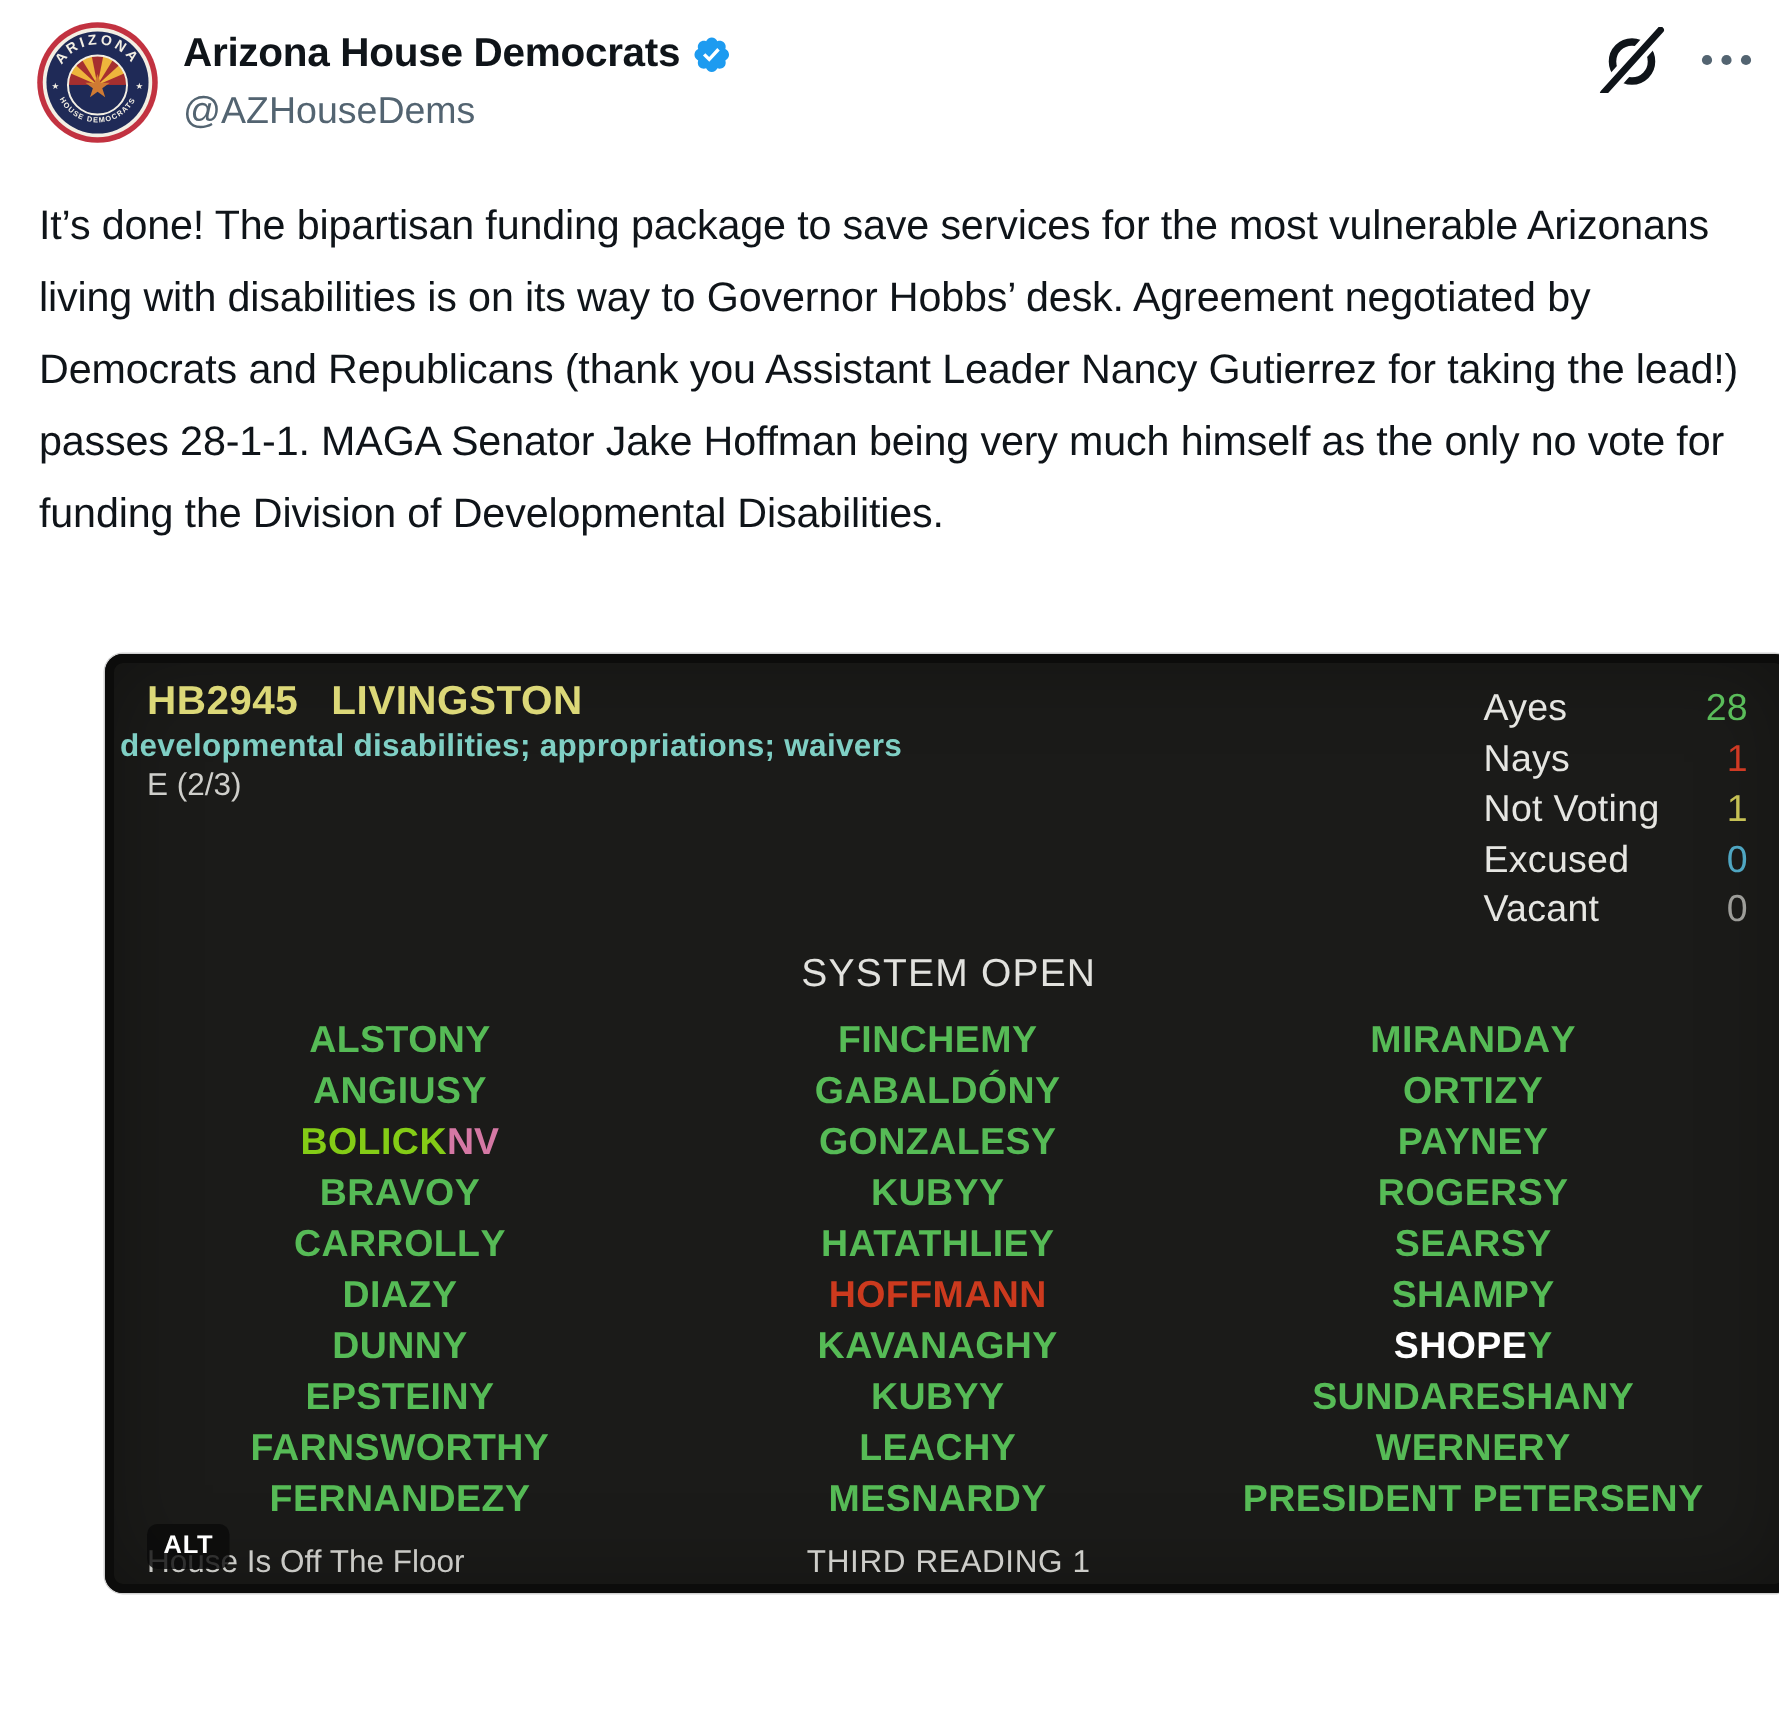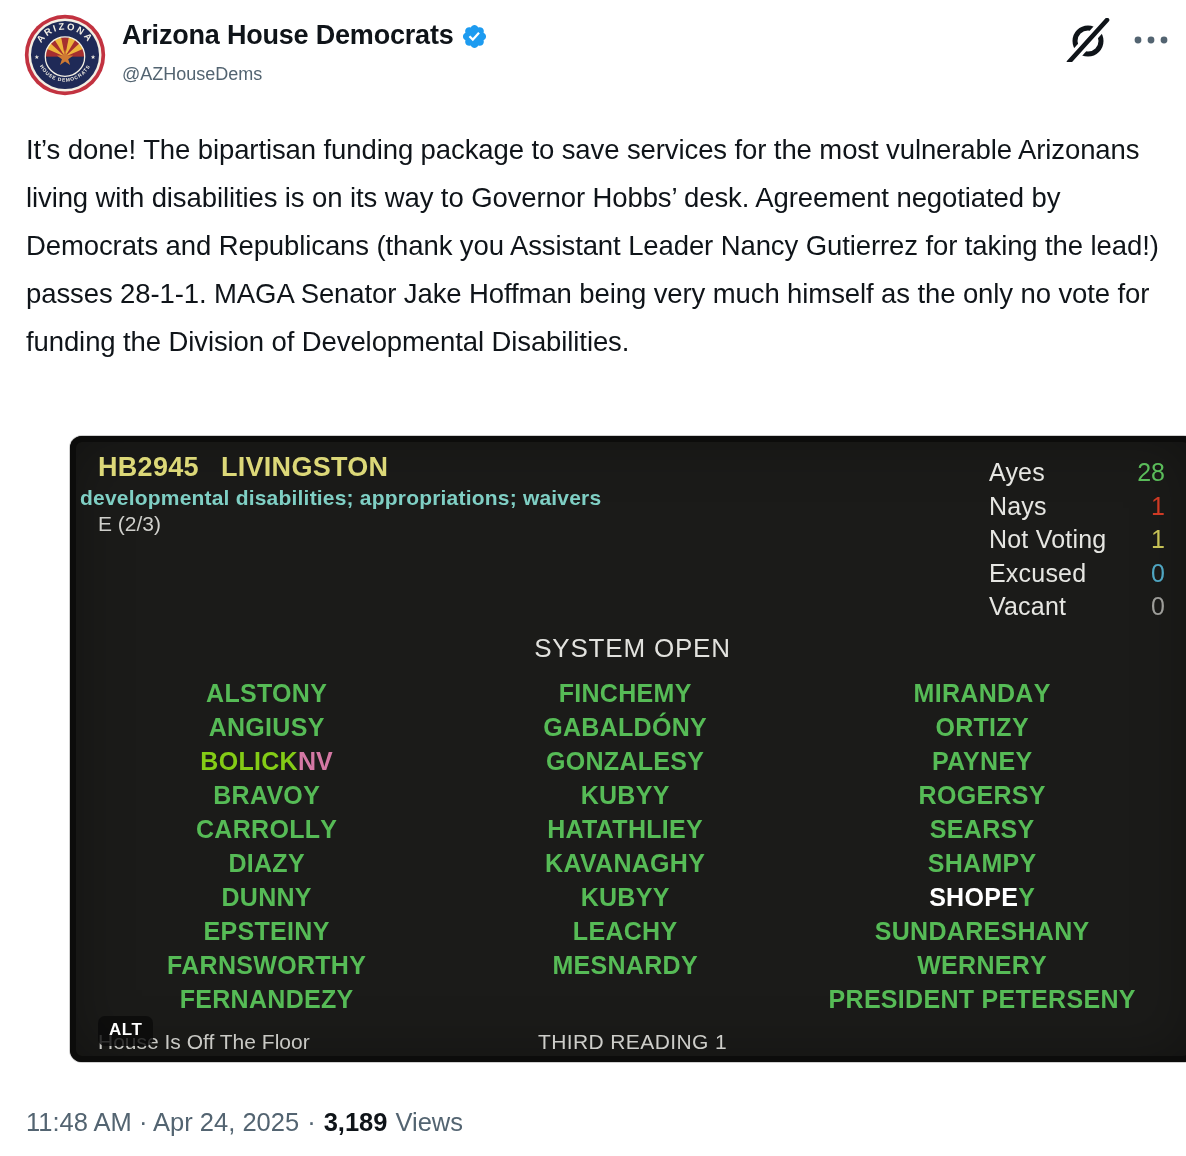--- a/index.html
+++ b/index.html
@@ -12,21 +12,21 @@
     overflow: hidden;
   }
   .tweet { position: absolute; inset: 0; }
 
   
   .header { position: absolute; left: 24px; top: 12px; right: 16px; height: 84px; }
   .avatar { position: absolute; left: 0; top: 2px; width: 82px; height: 82px; border-radius: 50%; overflow: hidden; }
   .name-block { position: absolute; left: 98px; top: 6px; }
   .display-name { display: flex; align-items: center; gap: 7px; font-size: 27px; font-weight: 700; line-height: 34px; letter-spacing: -0.2px; }
   .verified { width: 27px; height: 27px; margin-top: 2px; }
-  .handle { font-size: 18px; color: #536471; line-height: 32px; margin-top: 6px; }
+  .handle { font-size: 25px; color: #536471; line-height: 32px; margin-top: 6px; }
   .header-actions { position: absolute; right: 0; top: 6px; display: flex; align-items: center; gap: 22px; }
   .grok-btn, .more-btn { background: none; border: none; cursor: pointer; padding: 0; display: flex; align-items: center; }
 
   
   .tweet-body {
     position: absolute; left: 26px; top: 126px; width: 1134px;
     font-size: 27.5px; line-height: 48px; color: #0f1419; letter-spacing: -0.1px;
     white-space: pre-wrap;
   }
 
@@ -237,20 +237,24 @@
           </div>
           <div class="roll-row">
             <span class="roll-name" style="color: rgb(86, 187, 86);">KUBY</span>
             <span class="roll-vote" style="color: rgb(86, 187, 86);">Y</span>
           </div>
           <div class="roll-row">
             <span class="roll-name" style="color: rgb(86, 187, 86);">HATATHLIE</span>
             <span class="roll-vote" style="color: rgb(86, 187, 86);">Y</span>
           </div>
           <div class="roll-row">
+            <span class="roll-name" style="color: rgb(204, 58, 30);">HOFFMAN</span>
+            <span class="roll-vote" style="color: rgb(204, 58, 30);">N</span>
+          </div>
+          <div class="roll-row">
             <span class="roll-name" style="color: rgb(86, 187, 86);">KAVANAGH</span>
             <span class="roll-vote" style="color: rgb(86, 187, 86);">Y</span>
           </div>
           <div class="roll-row">
             <span class="roll-name" style="color: rgb(86, 187, 86);">KUBY</span>
             <span class="roll-vote" style="color: rgb(86, 187, 86);">Y</span>
           </div>
           <div class="roll-row">
             <span class="roll-name" style="color: rgb(86, 187, 86);">LEACH</span>
             <span class="roll-vote" style="color: rgb(86, 187, 86);">Y</span>
@@ -302,20 +306,14 @@
             <span class="roll-vote" style="color: rgb(86, 187, 86);">Y</span>
           </div>
         </div>
       </div>
 
     <div class="floor-status">House Is Off The Floor</div>
     <div class="reading-label">THIRD READING 1</div>
     <div class="alt-badge">ALT</div>
   </div>
 
-  <div class="tweet-footer">
-    <span>11:48 AM · Apr 24, 2025</span>
-    <span>·</span>
-    <span class="views-count">3,189</span>
-    <span>Views</span>
-  </div>
 
 </div>
 
 </body></html>

